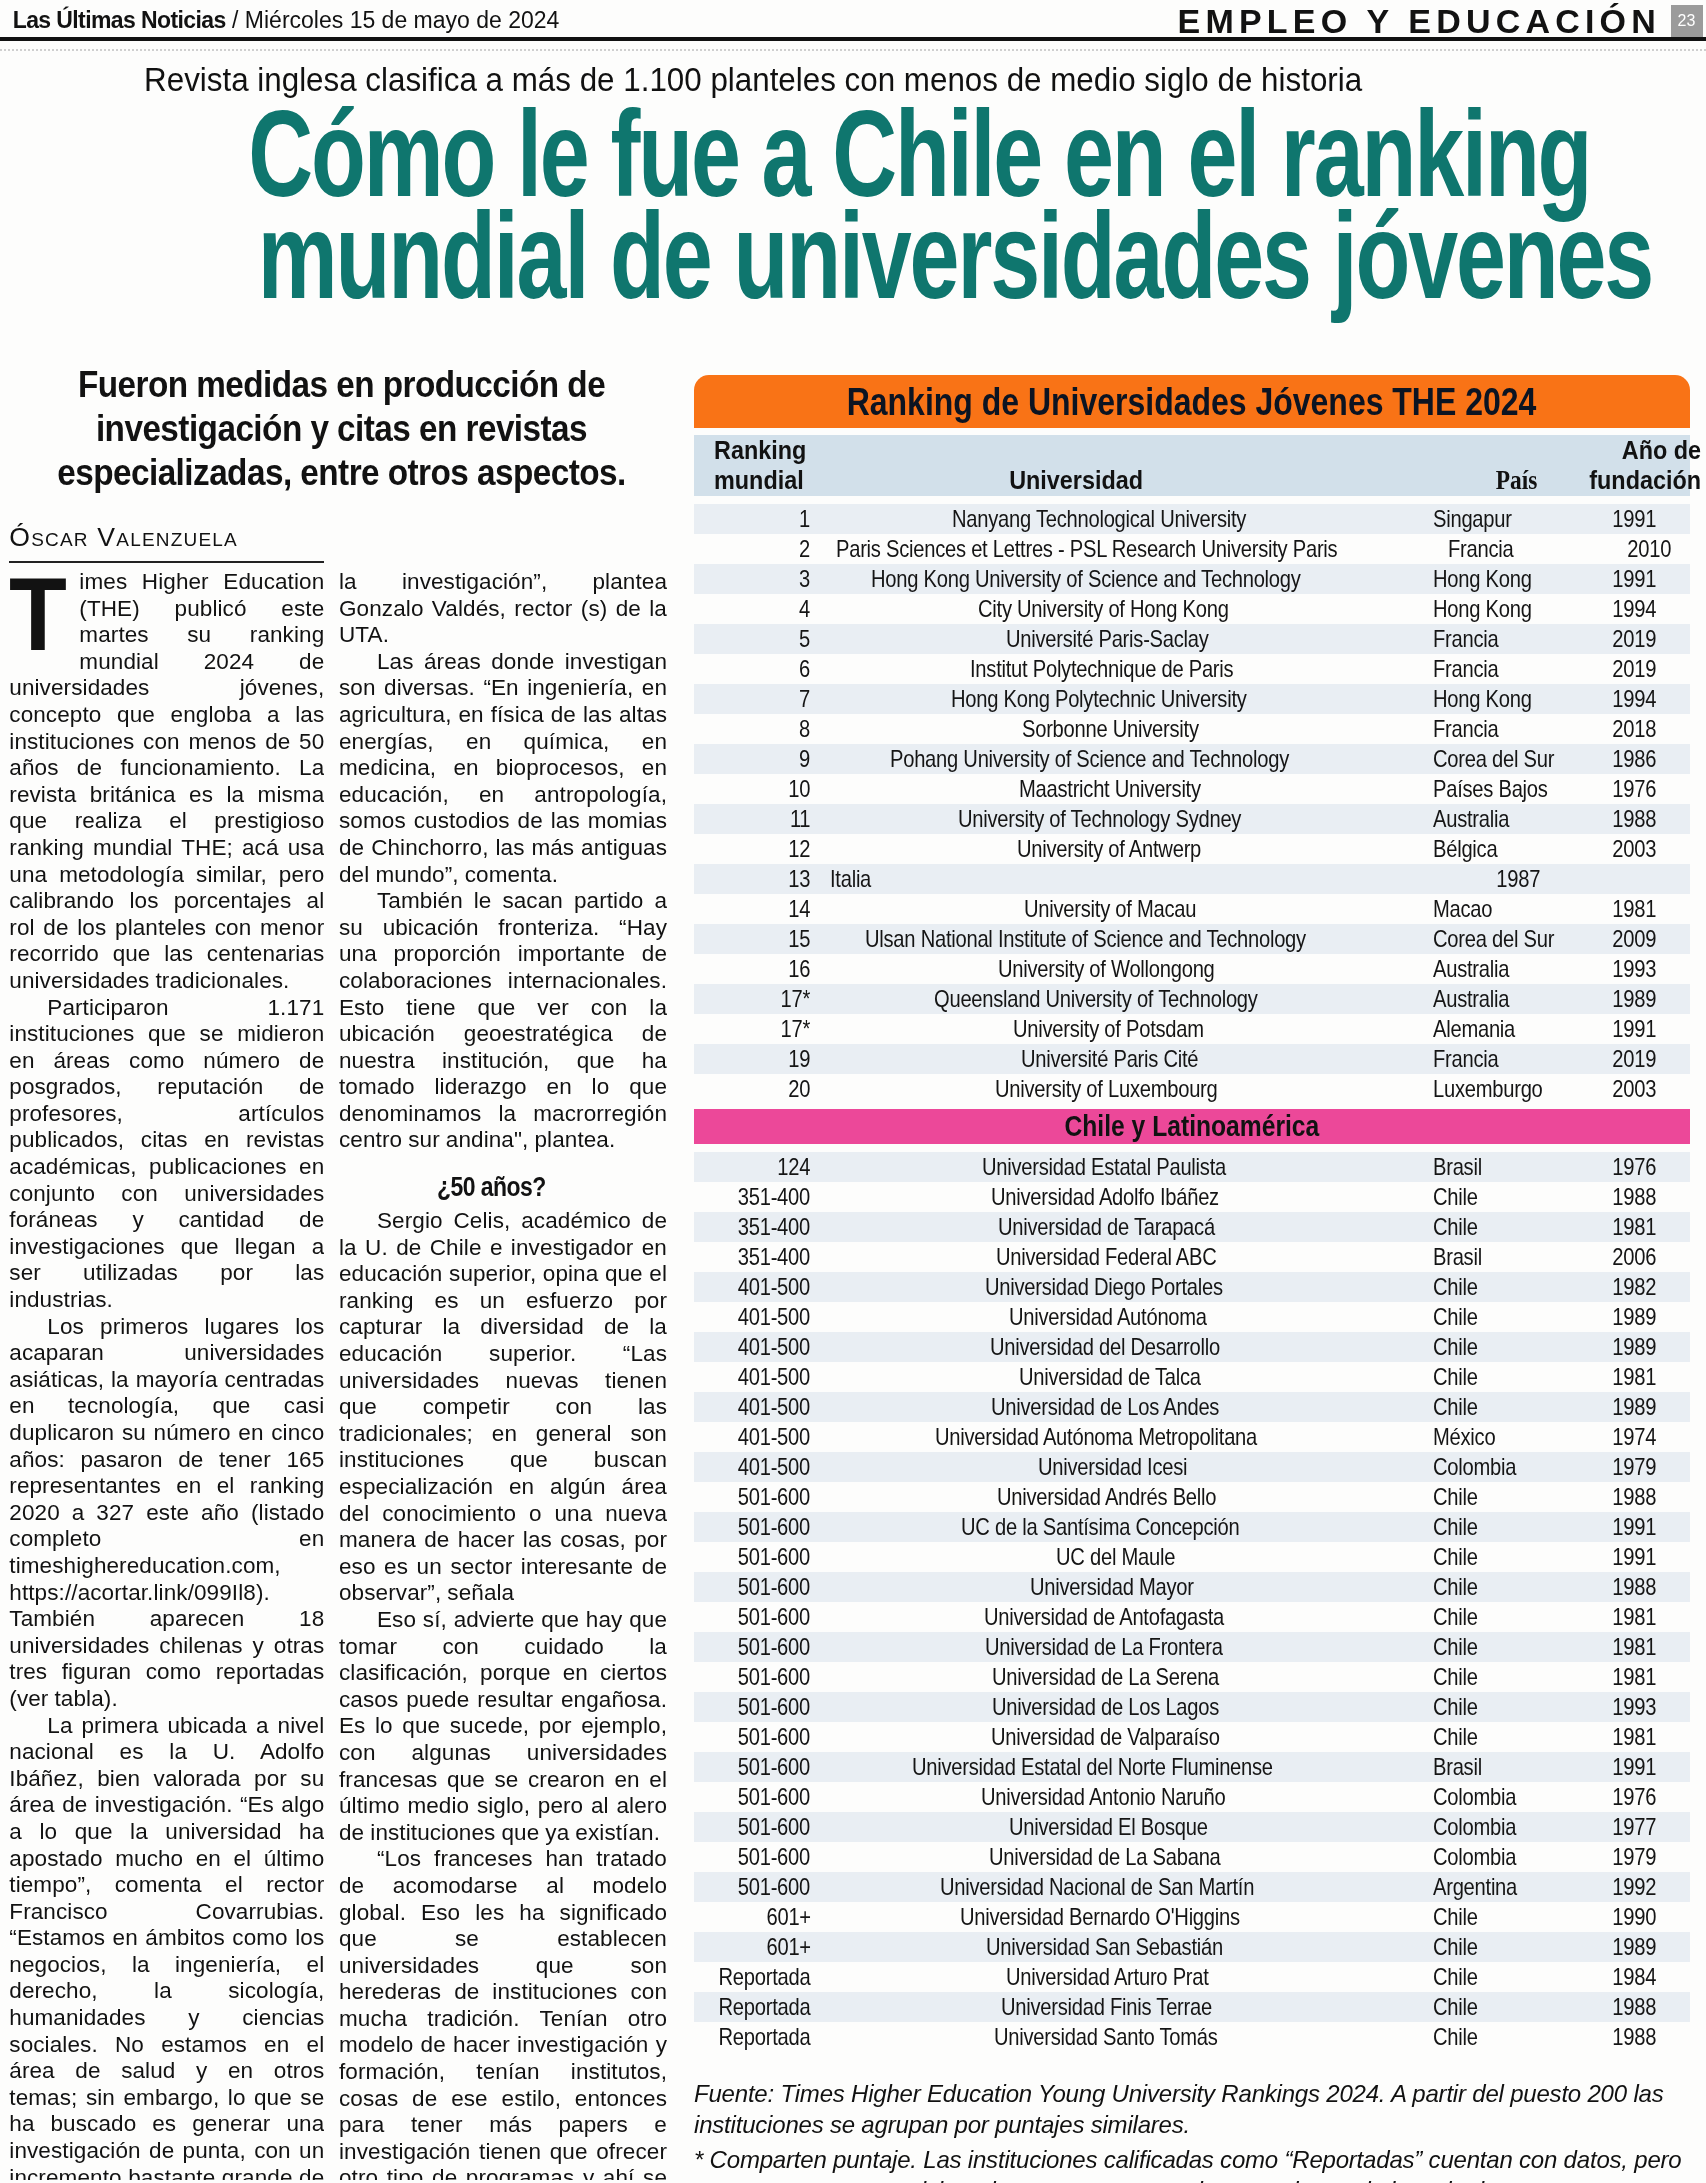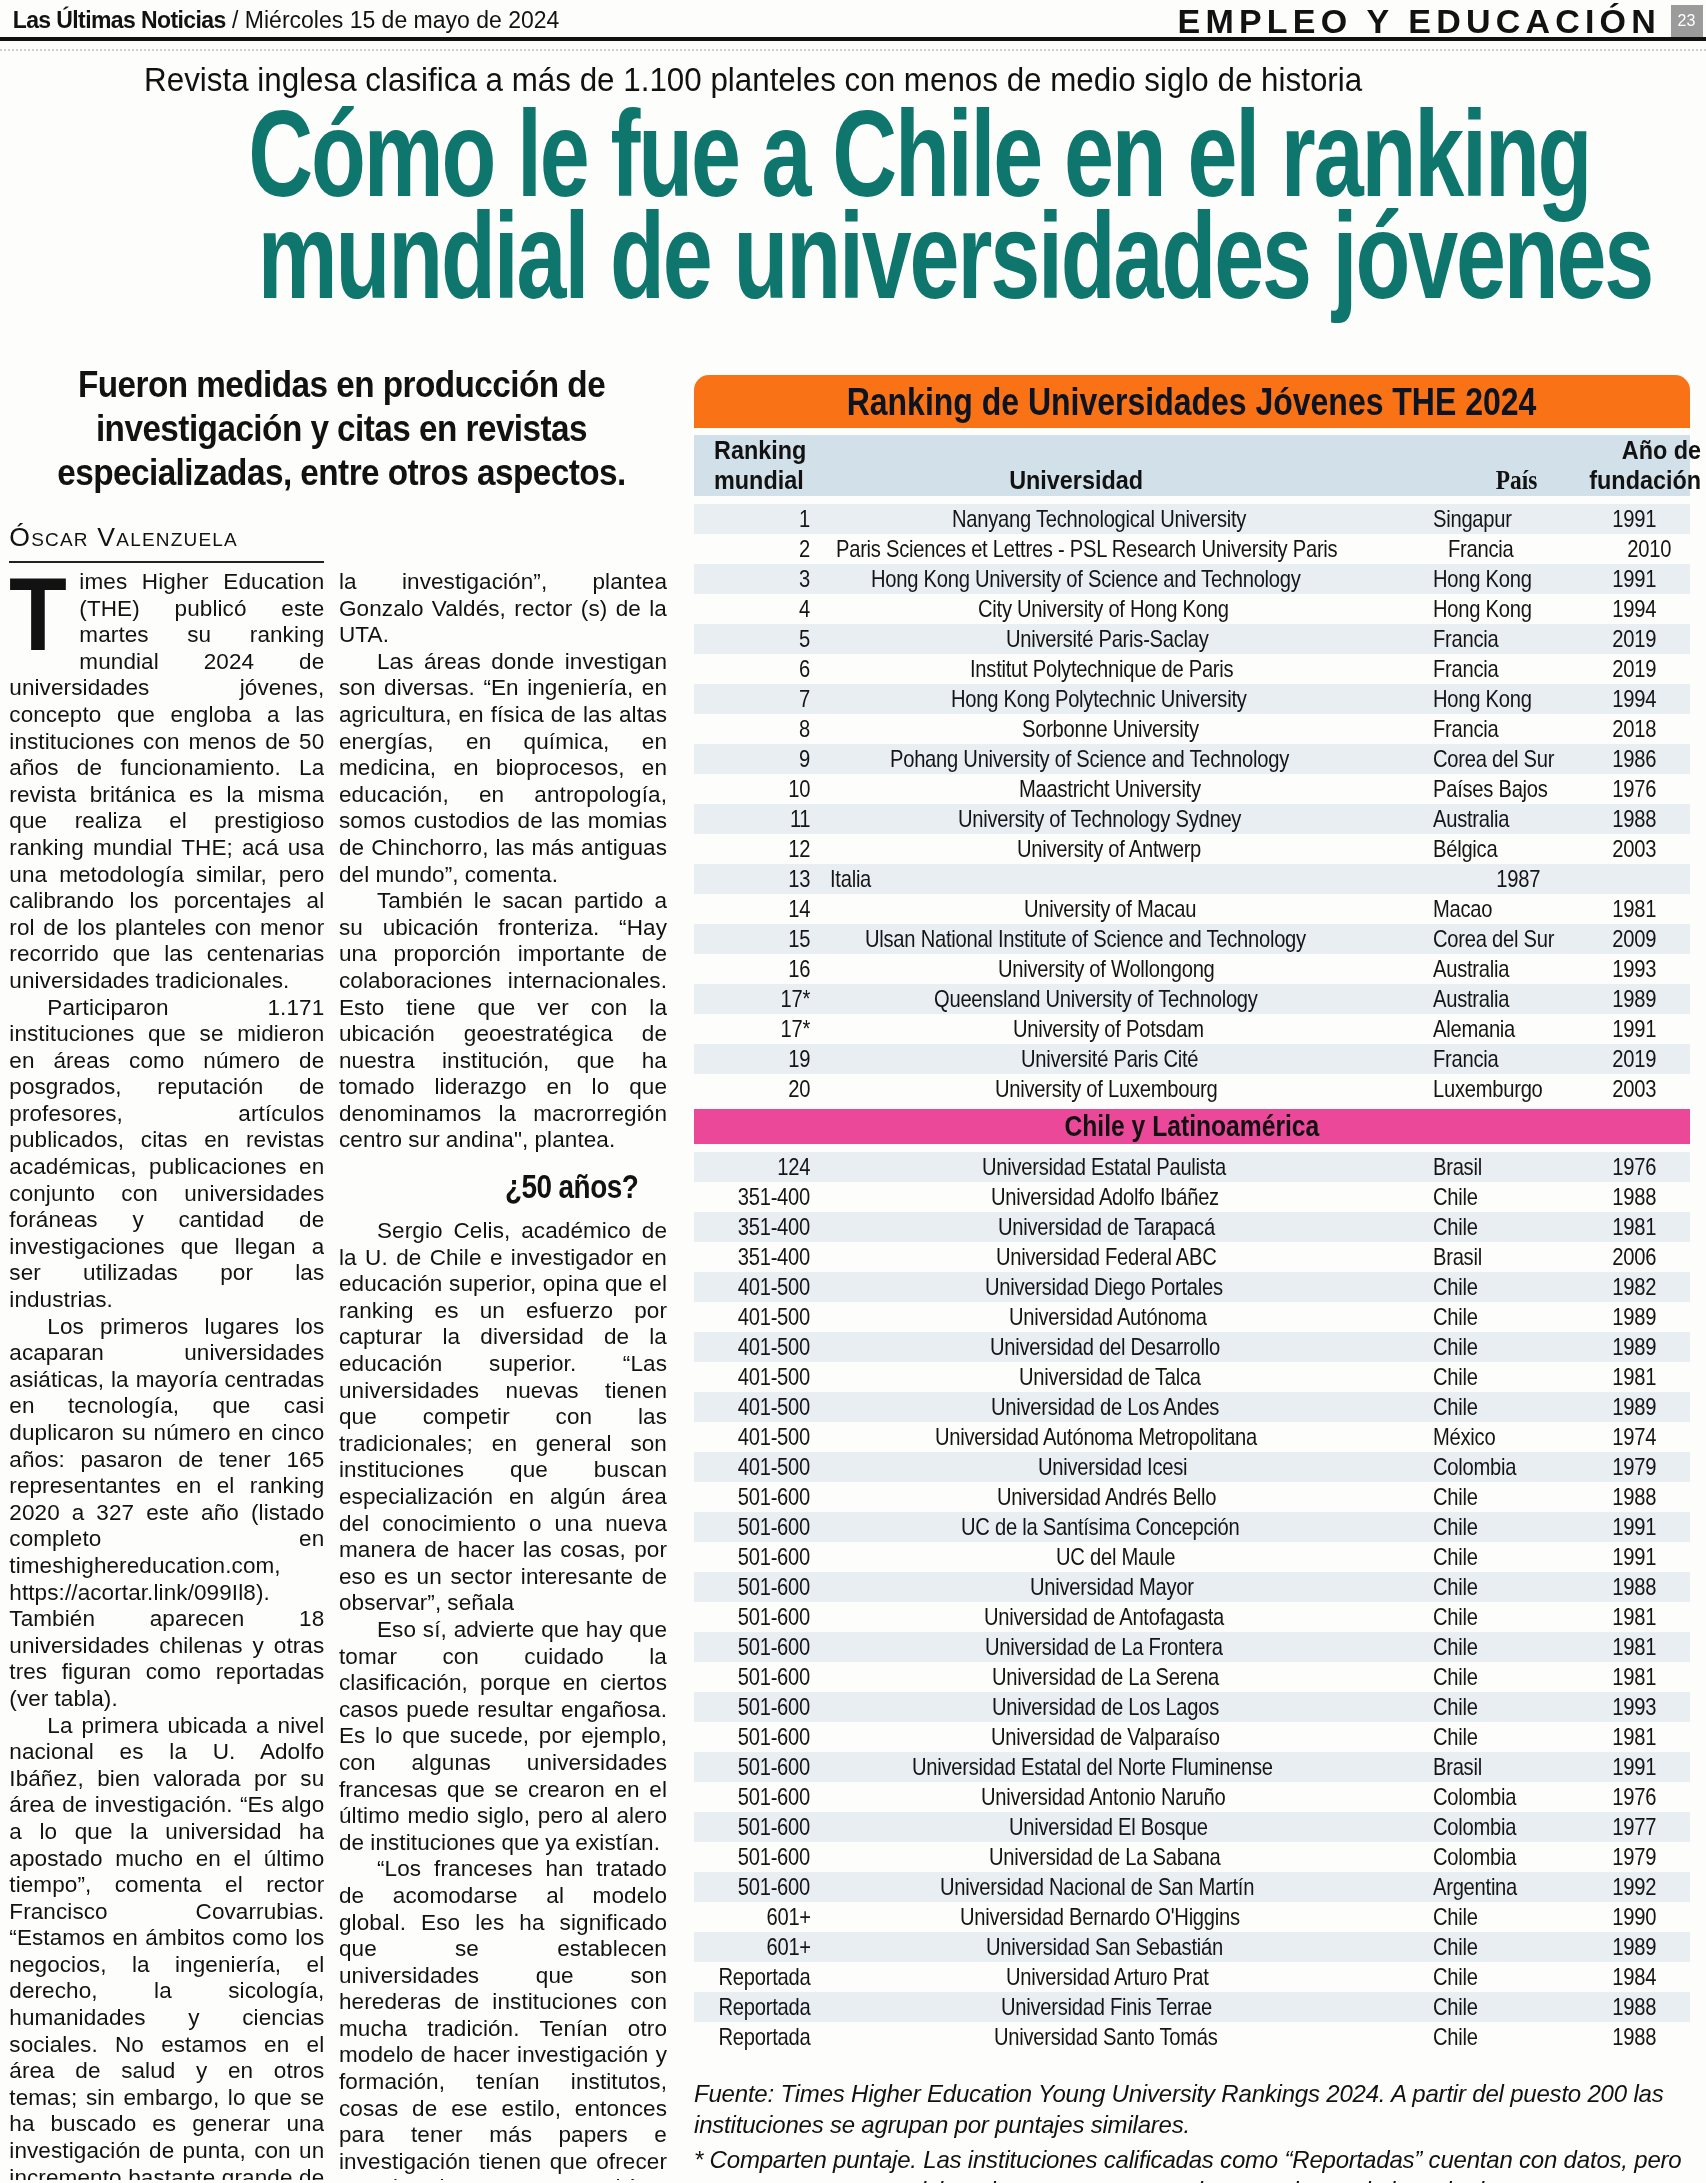--- a/index.html
+++ b/index.html
@@ -29,21 +29,21 @@
   .byline{position:absolute;top:522px;left:9.3px;width:315px;font-variant:small-caps;font-size:26.6px;
     letter-spacing:1.2px;border-bottom:2.3px solid #222;padding-bottom:8px;}
   .col{position:absolute;top:569px;height:1611px;overflow:hidden;text-align:justify;
     font-size:22.5px;line-height:26.6px;letter-spacing:0.1px;word-spacing:-0.3px;}
   .col1{left:9.3px;width:315px;}
   .col2{left:339px;width:328px;}
   .col p{margin:0;text-indent:38px;}
   .col p.first,.col p.noindent{text-indent:0;}
   .dropcap{float:left;font-weight:bold;font-size:103px;line-height:83px;padding:3.5px 7px 0 0;
     transform:scaleX(.92);transform-origin:left top;}
-  .col h3{margin:15px 0 14px;font-size:34px;line-height:35px;text-align:right;text-indent:0;font-weight:bold;}
+  .col h3{margin:15px 0 4px;font-size:28px;line-height:35px;text-align:center;text-indent:0;font-weight:bold;}
   .col h3 .cond{display:inline-block;transform:scaleX(.82);transform-origin:left center;white-space:nowrap;letter-spacing:-0.6px;}
 
   
   .tbl{position:absolute;left:694px;top:375px;width:996px;}
   .tbl-title{height:53px;background:#f97316;border-radius:15px 15px 0 0;display:flex;align-items:center;justify-content:center;}
   .tbl-title .hx{font-size:39px;font-weight:bold;color:#0c1422;display:inline-block;transform:scaleX(.82);white-space:nowrap;}
   .tbl-head{margin-top:7px;height:61px;background:#d2e0ea;display:grid;grid-template-columns:121px 1fr 156px 116px;
     align-items:end;font-weight:bold;font-size:26.6px;line-height:30px;padding-bottom:0;}
   .tbl-head .hc{padding-bottom:7px;}
   .hc.h-rank{text-align:left;padding-left:19.7px;}

